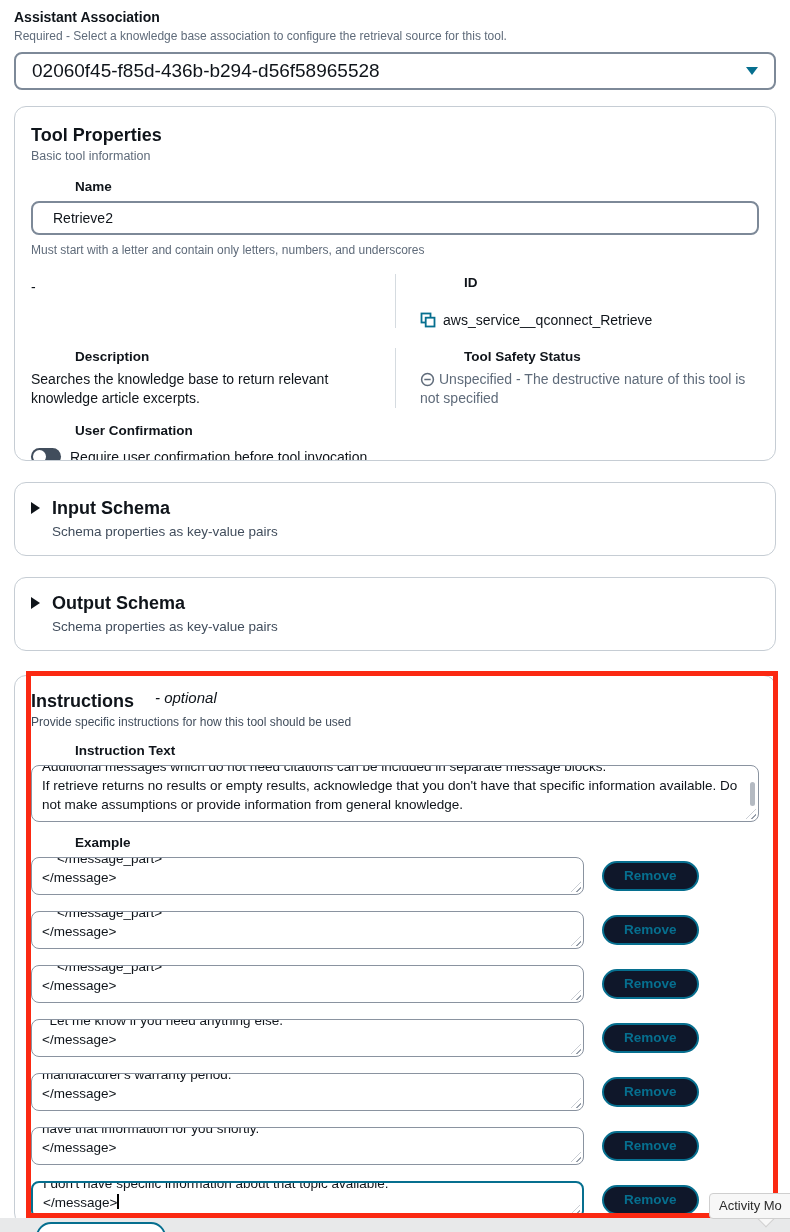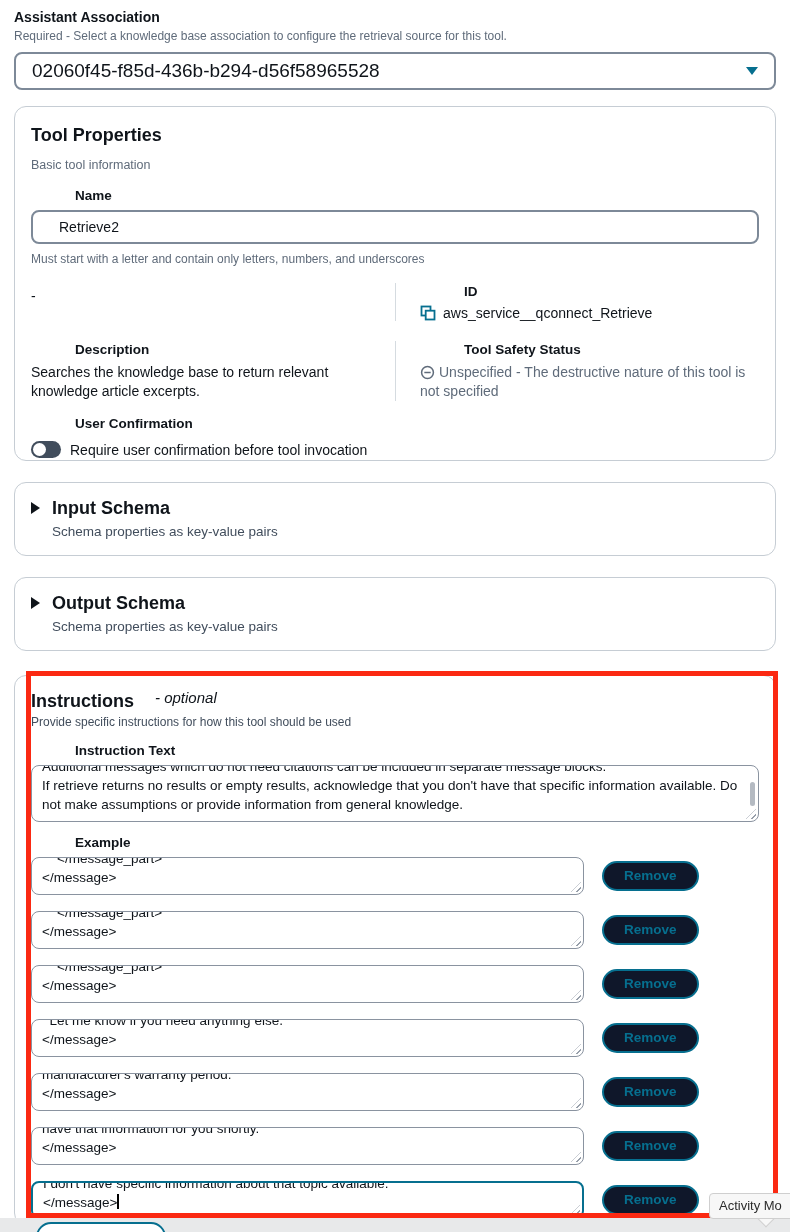--- a/index.html
+++ b/index.html
@@ -28,39 +28,39 @@
   
   .card {
     border: 1px solid #c6cdd4; border-radius: 12px; background: #fff;
     margin: 0 14px; overflow: hidden;
   }
   .card-tool { margin-top: 16px; height: 355px; padding: 16px; }
   .card-schema { margin-top: 21px; height: 74px; padding: 13px 16px; }
   .card-instructions { margin-top: 24px; height: 550px; padding: 13px 16px; position: relative; }
 
   .card-title { font-size: 18px; font-weight: 700; line-height: 24px; }
-  .card-sub { font-size: 12.5px; color: #5f6b7a; line-height: 16px; margin-top: 10px; }
+  .card-sub { font-size: 12.5px; color: #5f6b7a; line-height: 16px; margin-top: 1px; }
 
   
   .lbl { font-size: 13.5px; font-weight: 700; line-height: 18px; padding-left: 44px; }
   .name-label { margin-top: 14px; }
   .text-input {
     margin-top: 5px; width: 100%; height: 34px; border: 2px solid #7d8998;
-    border-radius: 8px; padding: 0 26px; font-size: 14px; color: #0f141a;
+    border-radius: 8px; padding: 0 20px; font-size: 14px; color: #0f141a;
     font-family: "Liberation Sans", sans-serif; background: #fff; display: block;
   }
   .helper { font-size: 12px; color: #5f6b7a; line-height: 16px; margin-top: 7px; }
 
   .props-grid {
     display: grid; grid-template-columns: 1fr 1fr; column-gap: 0; row-gap: 20px;
     margin-top: 16px;
   }
   .props-grid .cell-right { border-left: 1px solid #d5dbe0; padding-left: 24px; }
   .cell-value { font-size: 14px; line-height: 19px; margin-top: 4px; }
-  .id-row { display: flex; align-items: center; gap: 7px; margin-top: 4px; font-size: 14px; }
+  .id-row { display: flex; align-items: center; gap: 7px; margin-top: 20px; font-size: 14px; }
   .icon-inline { flex: 0 0 auto; display: inline-flex; vertical-align: -2px; }
   .safety-text { margin-top: 4px; font-size: 14px; line-height: 19px; color: #5f6b7a; }
   .safety-text svg { vertical-align: -3px; margin-right: 4px; }
 
   .uc-label { margin-top: 14px; }
   .toggle-row { display: flex; align-items: center; gap: 9px; margin-top: 8px; font-size: 14px; }
   .toggle {
     width: 30px; height: 17px; border-radius: 9px; background: #414d5c;
     position: relative; cursor: pointer; flex: 0 0 auto;
   }

